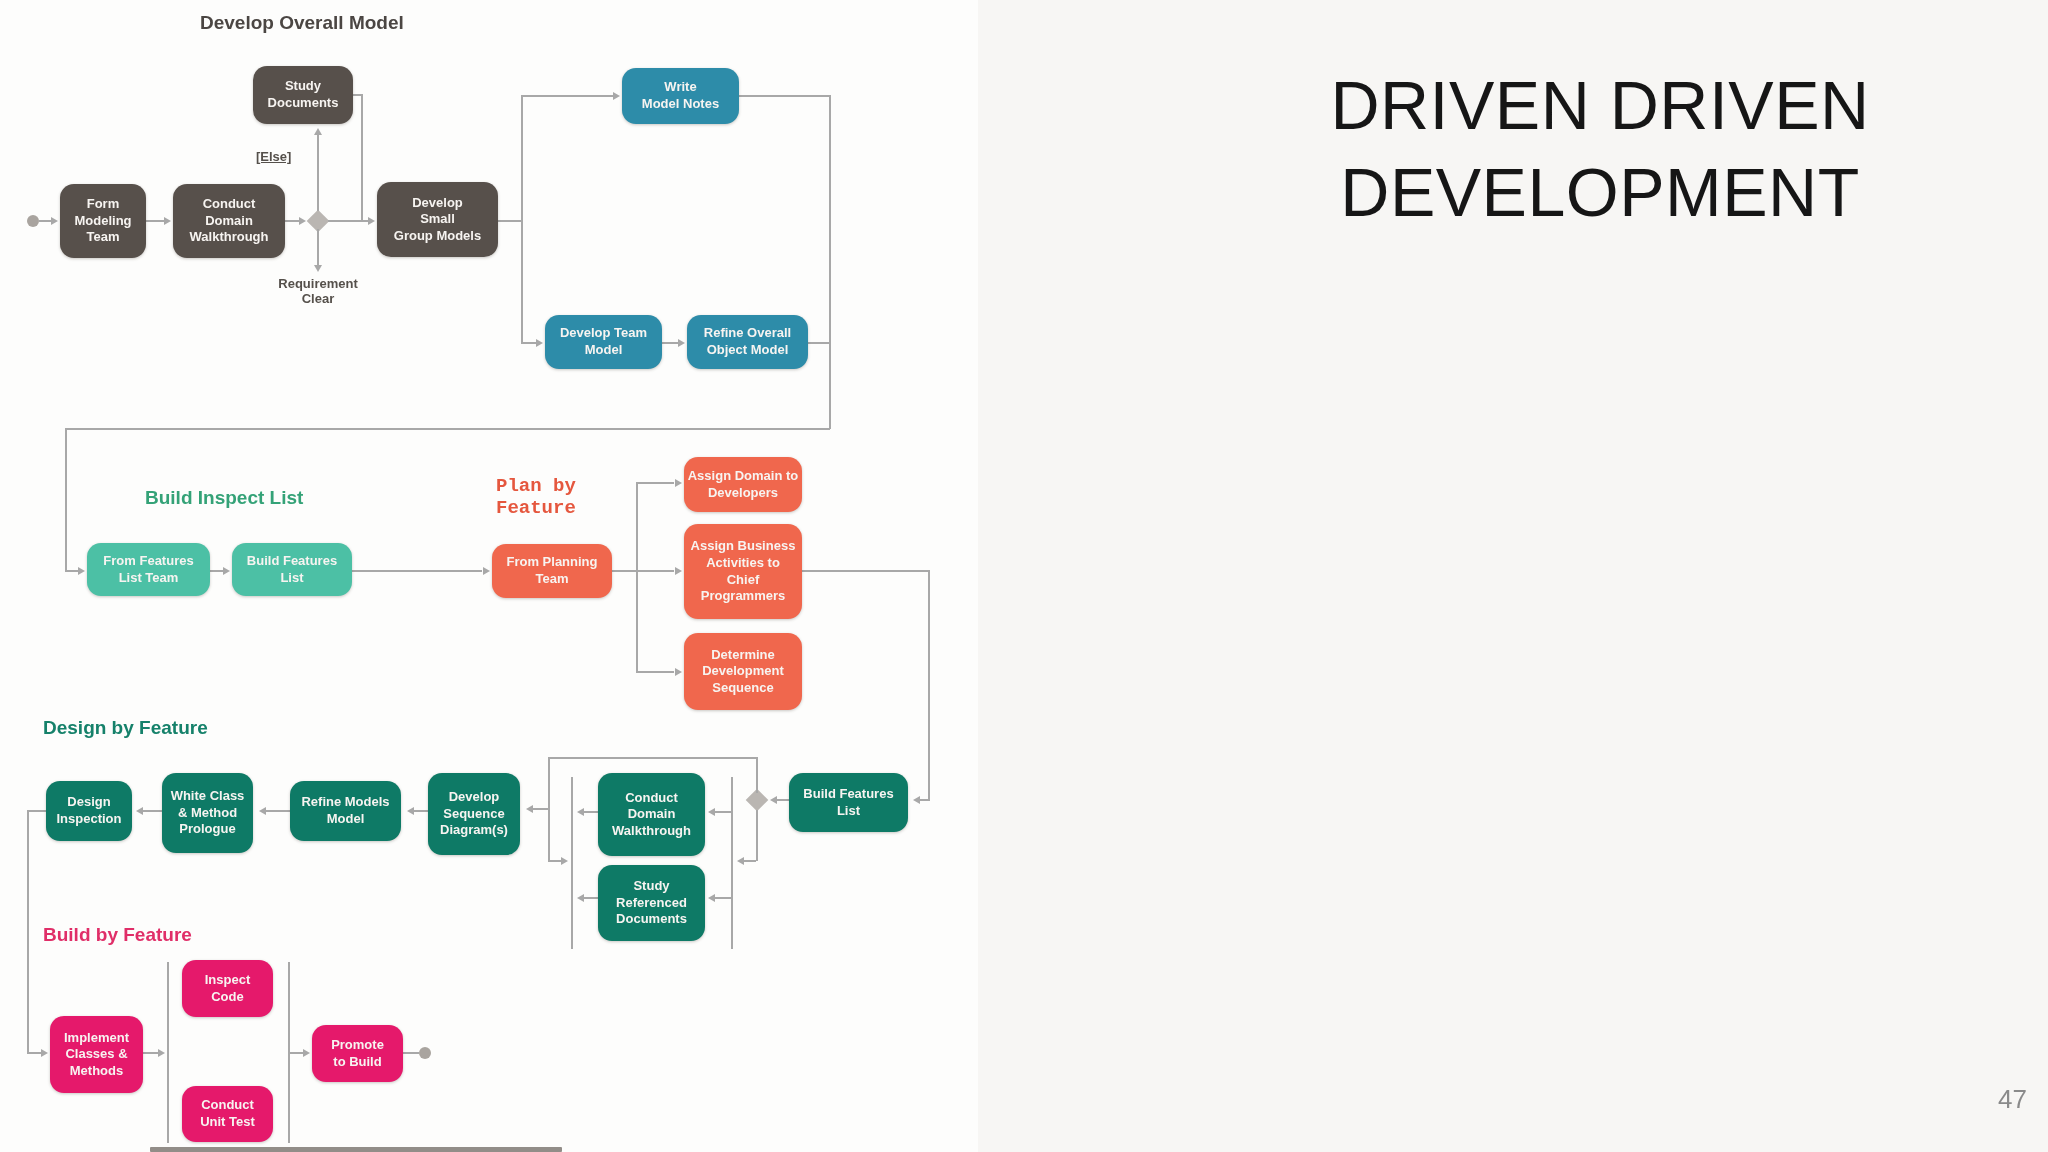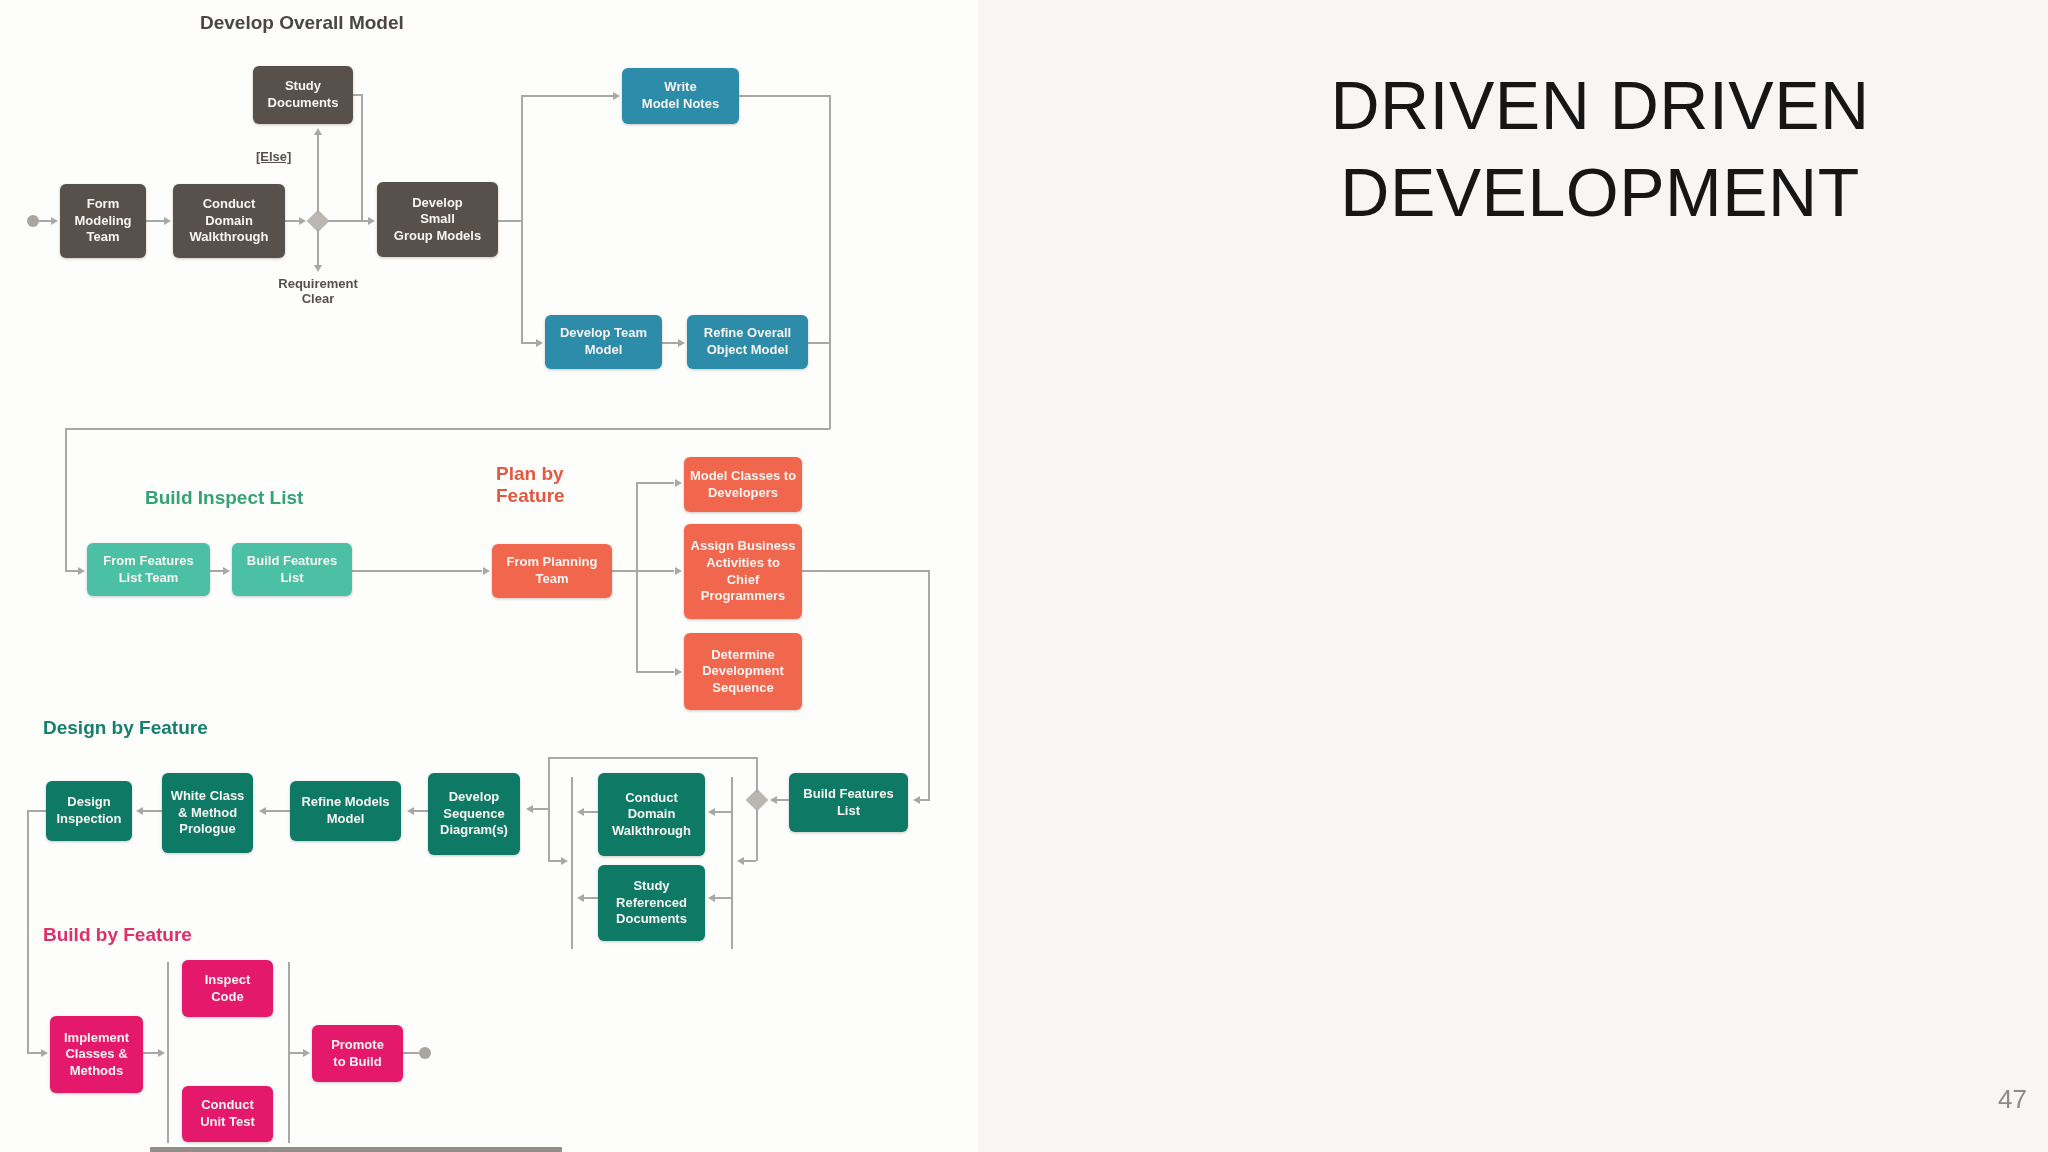--- a/index.html
+++ b/index.html
@@ -13,34 +13,34 @@
   .ln{position:absolute;background:var(--connector,#a8a8a8);}
   .ar{position:absolute;width:0;height:0;}
   .ar-r{border-top:4px solid transparent;border-bottom:4px solid transparent;border-left:7px solid var(--connector,#a8a8a8);}
   .ar-l{border-top:4px solid transparent;border-bottom:4px solid transparent;border-right:7px solid var(--connector,#a8a8a8);}
   .ar-u{border-left:4px solid transparent;border-right:4px solid transparent;border-bottom:7px solid var(--connector,#a8a8a8);}
   .ar-d{border-left:4px solid transparent;border-right:4px solid transparent;border-top:7px solid var(--connector,#a8a8a8);}
   .dot{position:absolute;width:12px;height:12px;border-radius:50%;background:var(--dot,#a9a49f);}
   .dmd{position:absolute;width:16px;height:16px;background:var(--diamond,#bab6b2);transform:rotate(45deg);}
 
   
-  .node{position:absolute;border-radius:6px;display:flex;align-items:center;justify-content:center;
+  .node{position:absolute;border-radius:14px;display:flex;align-items:center;justify-content:center;
         text-align:center;color:#f7f4f1;font-size:13px;font-weight:600;line-height:1.28;
         white-space:pre-line;box-shadow:0 1px 3px rgba(70,60,55,.28);padding:2px;box-sizing:border-box;}
   .dark{background:var(--dark-box,#57504b);}
   .blue{background:var(--blue-box,#2d8ca9);}
   .mint{background:var(--mint-box,#4cc0a5);}
   .orange{background:var(--orange-box,#f0674d);}
   .teal{background:var(--teal-box,#0e7a66);}
   .pink{background:var(--pink-box,#e5196b);}
 
   .sec-h{position:absolute;font-weight:700;font-size:19px;white-space:pre-line;line-height:1.18;}
   #h-dom{left:200px;top:12px;color:var(--heading-dark,#4b4643);}
   #h-bfl{left:145px;top:487px;color:var(--heading-green,#34a277);}
-  #h-pbf{left:496px;top:463px;color:var(--heading-orange,#e5573e);}
+  #h-pbf{left:496px;top:475px;color:var(--heading-orange,#e5573e);font-family:Liberation Mono, monospace;}
   #h-dbf{left:43px;top:717px;color:var(--heading-teal,#15816a);}
   #h-bbf{left:43px;top:924px;color:var(--heading-pink,#e02e68);}
 
   .flow-label{position:absolute;font-size:13px;color:#55504b;white-space:pre-line;font-weight:600;}
   #lbl-else{left:256px;top:149px;text-decoration:underline;}
   #lbl-reqclear{left:272px;top:276px;width:92px;text-align:center;}
 
   #main-title{position:absolute;left:1260px;top:62px;width:680px;text-align:center;
               font-size:68px;font-weight:400;letter-spacing:.5px;line-height:1.28;
               color:var(--title-text,#161616);}
@@ -174,21 +174,21 @@
   <div class="node blue" style="left:687px;top:315px;width:121px;height:54px">Refine Overall
 Object Model</div>
 
   <div class="node mint" style="left:87px;top:543px;width:123px;height:53px">From Features
 List Team</div>
   <div class="node mint" style="left:232px;top:543px;width:120px;height:53px">Build Features
 List</div>
 
   <div class="node orange" style="left:492px;top:544px;width:120px;height:54px">From Planning
 Team</div>
-  <div class="node orange" style="left:684px;top:457px;width:118px;height:55px">Model Classes to
+  <div class="node orange" style="left:684px;top:457px;width:118px;height:55px">Assign Domain to
 Developers</div>
   <div class="node orange" style="left:684px;top:524px;width:118px;height:95px">Assign Business
 Activities to
 Chief
 Programmers</div>
   <div class="node orange" style="left:684px;top:633px;width:118px;height:77px">Determine
 Development
 Sequence</div>
 
   <div class="node teal" style="left:46px;top:781px;width:86px;height:60px">Design

